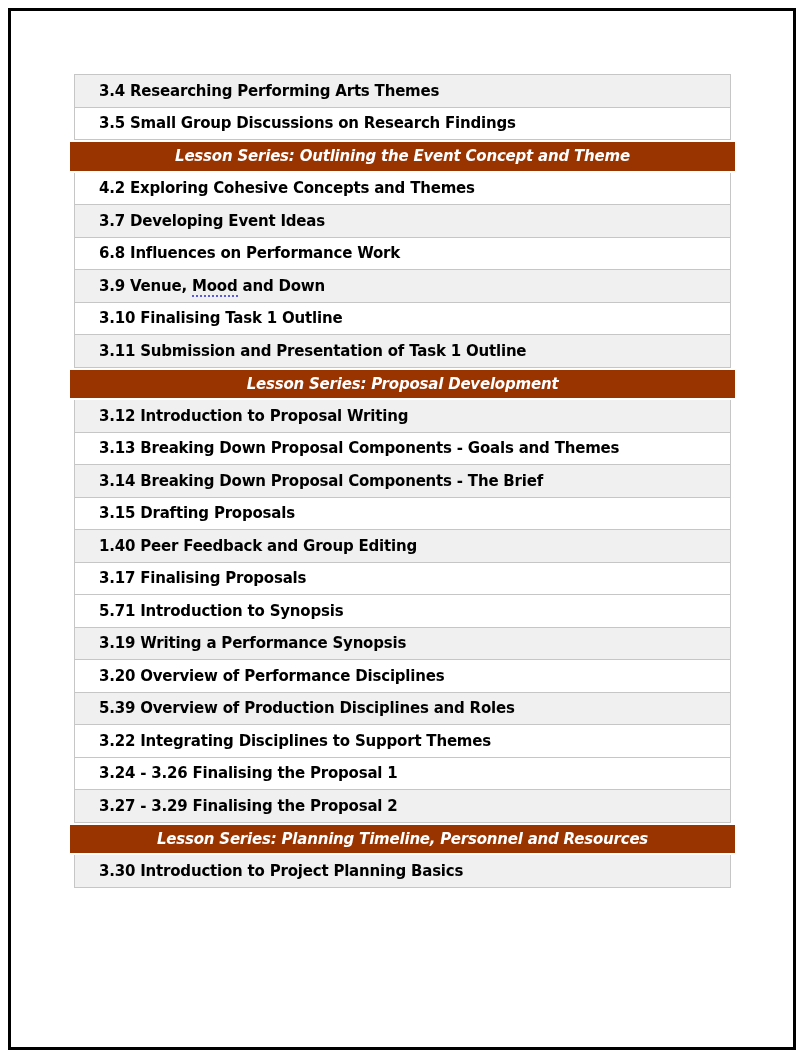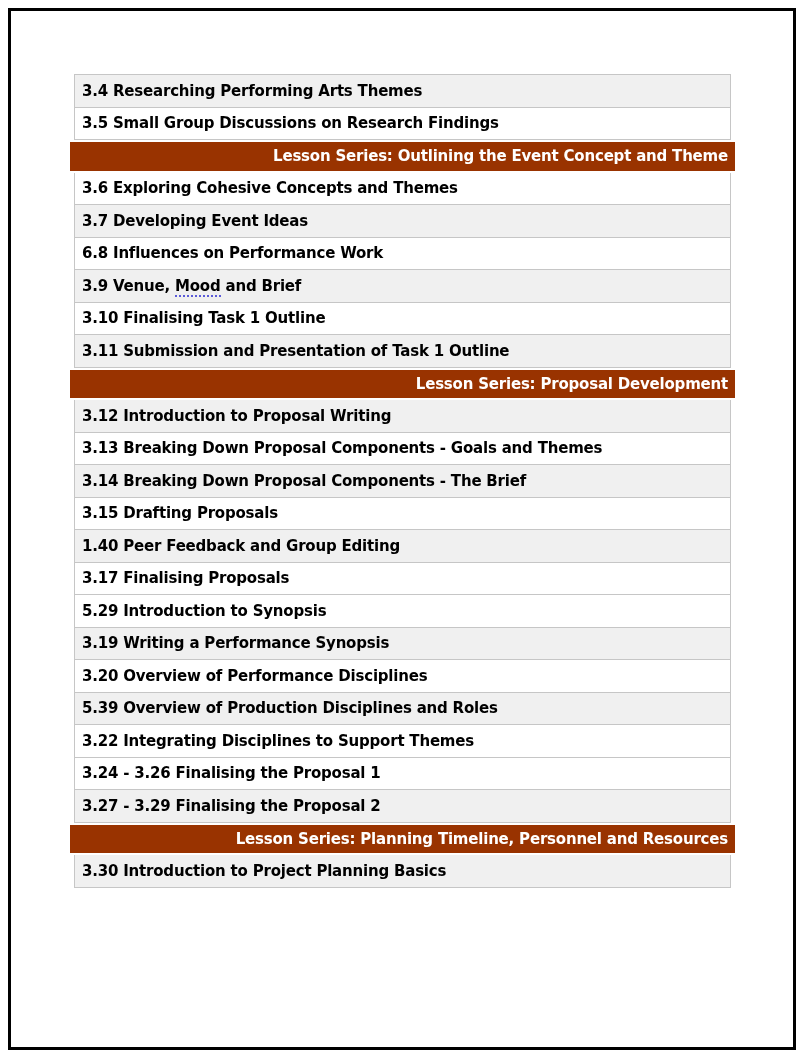--- a/index.html
+++ b/index.html
@@ -20,61 +20,61 @@
   .frame{
     position:absolute;left:8px;top:8px;width:788px;height:1042px;
     border:3px solid var(--page-border);box-sizing:border-box;background:#ffffff;
   }
   .lesson-table{
     position:absolute;left:74px;top:74px;width:657px;
     border-top:1px solid var(--border);
   }
   .row{
     box-sizing:border-box;height:32.5px;display:flex;align-items:center;
-    padding:0 7px;background:var(--row-bg);color:var(--row-text);
+    padding:0 24px;background:var(--row-bg);color:var(--row-text);
     border-bottom:1px solid var(--border);
     border-left:1px solid var(--border);border-right:1px solid var(--border);
     font-size:15px;font-weight:bold;letter-spacing:-0.2px;
   }
   .row span{white-space:pre;}
   .row.alt{background:var(--row-alt-bg);}
   .row.series{
     background:var(--header-bg);color:var(--header-text);
-    justify-content:flex-end;border:none;
+    justify-content:center;border:none;
     border-top:2px solid #ffffff;border-bottom:2px solid #ffffff;
-    width:calc(100% + 8px);margin-left:-4px;
+    width:calc(100% + 8px);margin-left:-4px;font-style:italic;
   }
   .squiggle{border-bottom:2px dotted var(--spellcheck-underline);}
 </style>
 </head>
 <body>
 
 <div class="frame"></div>
 
 <div class="lesson-table">
   <div class="row alt">
       <span>3.4 Researching Performing Arts Themes</span>
     </div>
   <div class="row">
       <span>3.5 Small Group Discussions on Research Findings</span>
     </div>
   <div class="row series">
       <span>Lesson Series: Outlining the Event Concept and Theme</span>
     </div>
   <div class="row">
-      <span>3.6 Exploring Cohesive Concepts and Themes</span>
+      <span>4.2 Exploring Cohesive Concepts and Themes</span>
     </div>
   <div class="row alt">
       <span>3.7 Developing Event Ideas</span>
     </div>
   <div class="row">
       <span>6.8 Influences on Performance Work</span>
     </div>
   <div class="row alt">
-      <span><span>3.9 Venue, </span><span class="squiggle">Mood</span><span> and Brief</span></span>
+      <span><span>3.9 Venue, </span><span class="squiggle">Mood</span><span> and Down</span></span>
     </div>
   <div class="row">
       <span>3.10 Finalising Task 1 Outline</span>
     </div>
   <div class="row alt">
       <span>3.11 Submission and Presentation of Task 1 Outline</span>
     </div>
   <div class="row series">
       <span>Lesson Series: Proposal Development</span>
     </div>
@@ -90,21 +90,21 @@
   <div class="row">
       <span>3.15 Drafting Proposals</span>
     </div>
   <div class="row alt">
       <span>1.40 Peer Feedback and Group Editing</span>
     </div>
   <div class="row">
       <span>3.17 Finalising Proposals</span>
     </div>
   <div class="row">
-      <span>5.29 Introduction to Synopsis</span>
+      <span>5.71 Introduction to Synopsis</span>
     </div>
   <div class="row alt">
       <span>3.19 Writing a Performance Synopsis</span>
     </div>
   <div class="row">
       <span>3.20 Overview of Performance Disciplines</span>
     </div>
   <div class="row alt">
       <span>5.39 Overview of Production Disciplines and Roles</span>
     </div>

